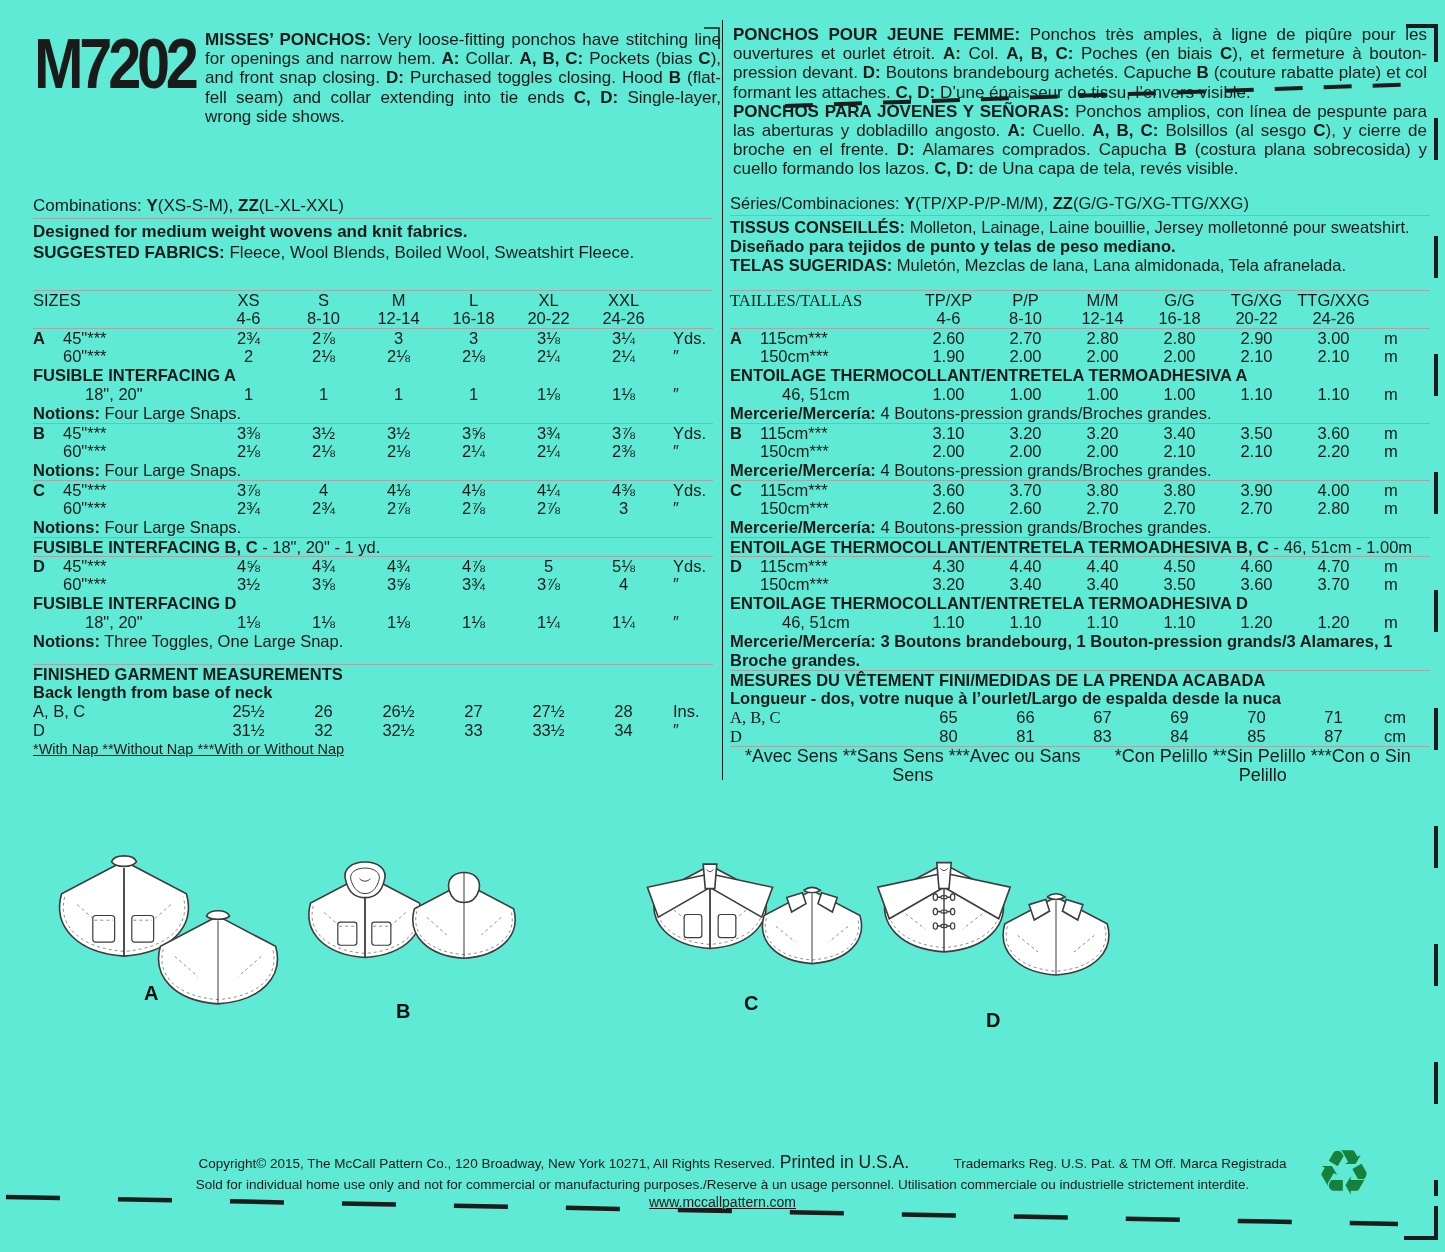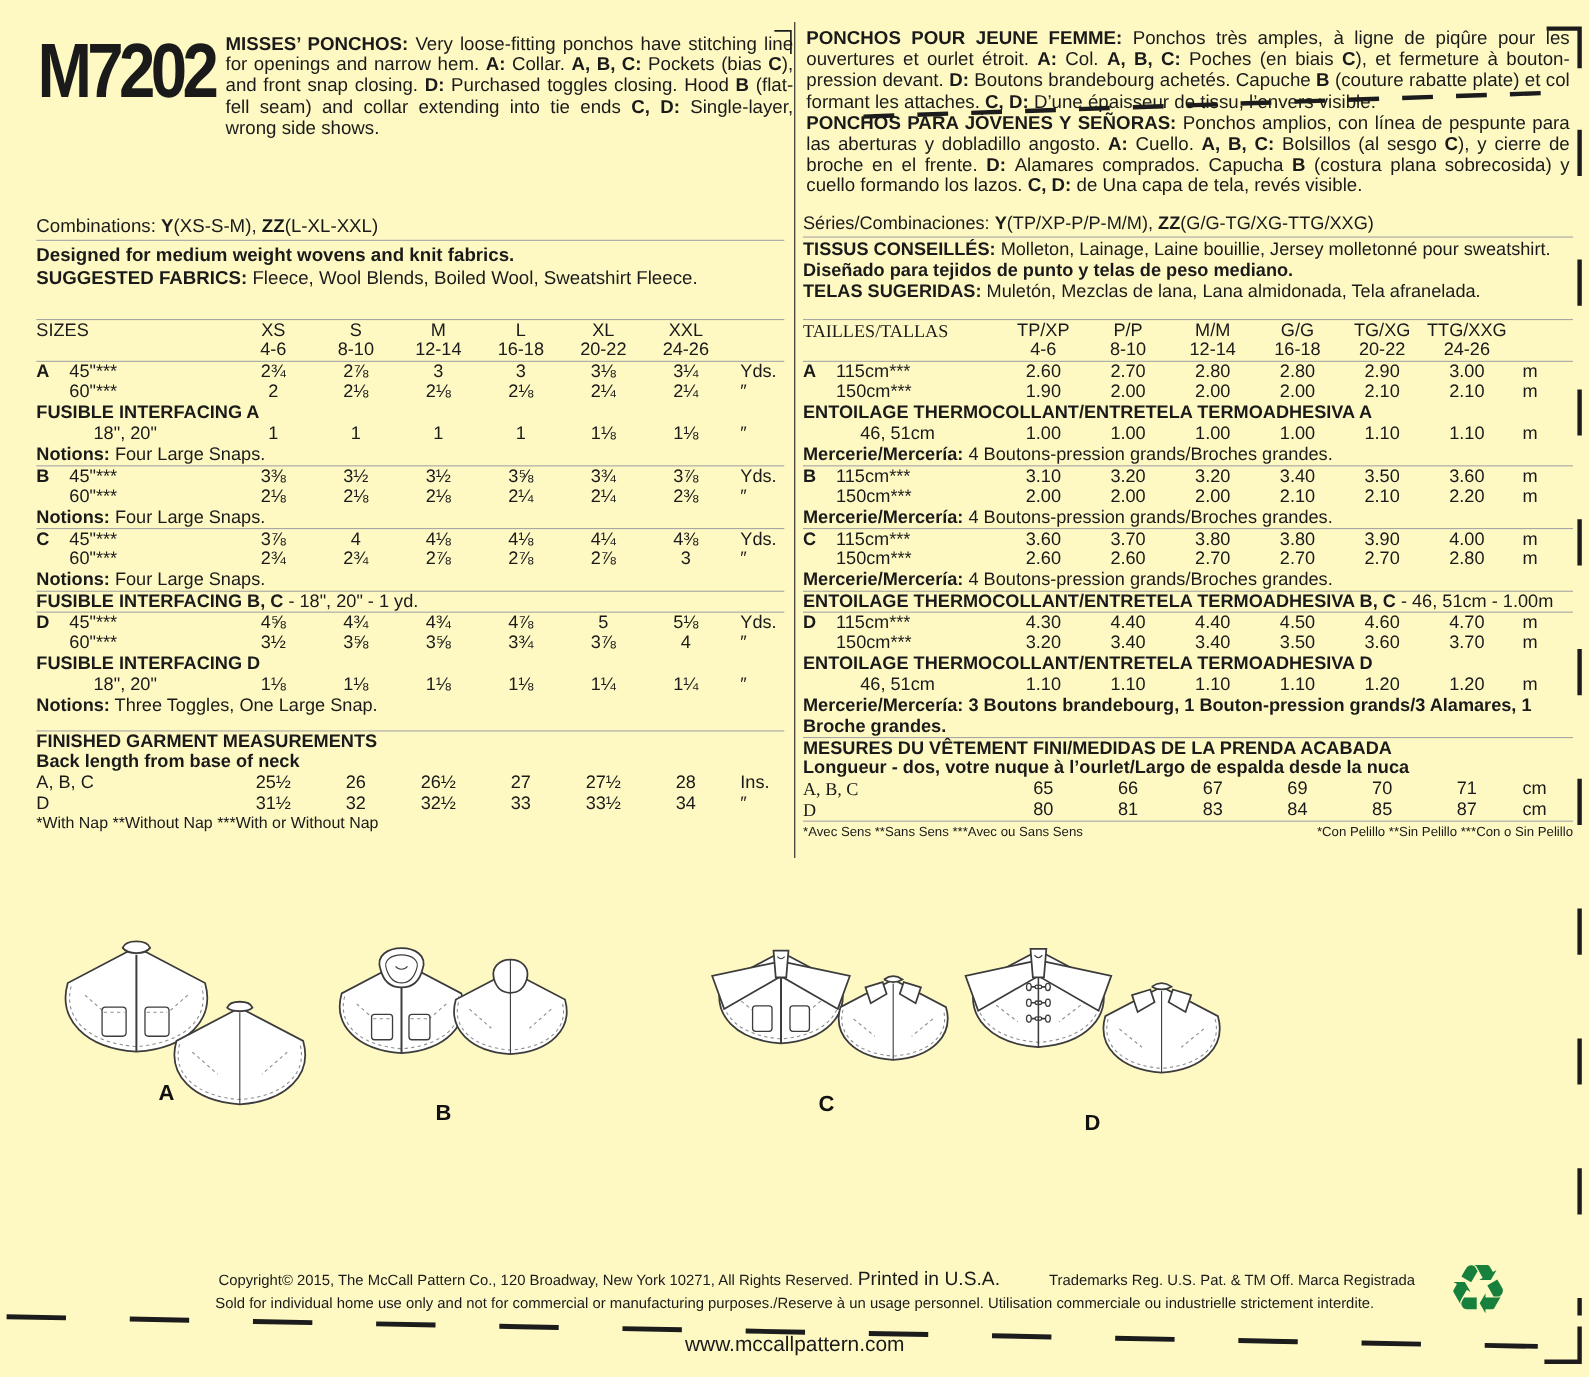--- a/index.html
+++ b/index.html
@@ -1,18 +1,18 @@
 <!DOCTYPE html>
 <html><head>
 <meta charset="utf-8">
 <style>
   * { box-sizing: border-box; margin: 0; padding: 0; }
   html,body { background:#ffffff; }
   body { font-family:"Liberation Sans", sans-serif; color:#1a1a1a; }
-  #page { position:relative; width:1445px; height:1252px; background:#fef9c3; overflow:hidden; }
+  #page { position:relative; width:1445px; height:1252px; background:#5eead4; overflow:hidden; }
   .abs { position:absolute; }
 
   
   #m-number { left:34px; top:24px; font-size:70px; font-weight:bold; letter-spacing:-5px;
               transform:scaleX(0.85); transform-origin:left top; white-space:nowrap; }
   .desc { font-size:17px; line-height:19.2px; text-align:justify; }
   #desc-en { left:205px; top:30px; width:516px; }
   #desc-fr-es { left:733px; top:25px; width:694px; }
 
   
@@ -33,38 +33,38 @@
   .gap { height:13px; }
   .ca { width:30px; flex:none; font-weight:bold; }
   .cb { width:148px; flex:none; }
   .cl { width:178px; flex:none; }
   .cv { width:75px; flex:none; text-align:center; }
   .cu { flex:none; padding-left:12px; }
   .rtbl .cb { width:150px; }
   .rtbl .cl { width:180px;font-family:Liberation Serif, serif; }
   .rtbl .cv { width:77px; }
   .ind { padding-left:22px; }
-  .note { font-size:14.5px; height:19px; line-height:19px; }
-  .note2 { display:flex; justify-content:space-between; font-size:12px; height:19px; line-height:19px; }
+  .note { font-size:14.5px; height:19px; line-height:19px;text-decoration:underline; }
+  .note2 { display:flex; justify-content:space-between; font-size:18px; height:19px; line-height:19px;text-align:center; }
 
   
   .art { position:absolute; }
   .art * { vector-effect:non-scaling-stroke; }
   .o { fill:#ffffff; stroke:#3c3c3c; stroke-width:1.6; }
   .i { fill:none; stroke:#3c3c3c; stroke-width:1; }
   .dsh { fill:none; stroke:#8f8f8f; stroke-width:1; stroke-dasharray:3,3; }
   .pk { fill:#ffffff; stroke:#3c3c3c; stroke-width:1.2; }
   .lbl { font-family:"Liberation Sans",sans-serif; font-weight:bold; font-size:20px; fill:#111; }
 
   
   #footer { left:0; top:1152px; width:1445px; text-align:center; }
   .f-sm { font-size:13.5px;margin-left:40px; }
   .f-lg { font-size:17.5px; }
   #footer-line2 { margin-top:4px; font-size:13.5px; }
-  #footer-line3 { margin-top:20px; font-size:19px; }
+  #footer-line3 { margin-top:2px; font-size:14px;text-decoration:underline; }
   #recycle { left:1316px; top:1142px; font-size:62px; line-height:62px;
              font-family:"DejaVu Sans", sans-serif; }
 
   #cutmarks { left:0; top:0; pointer-events:none; z-index:50; }
 </style>
 </head>
 <body>
 
 <div id="page">
 

